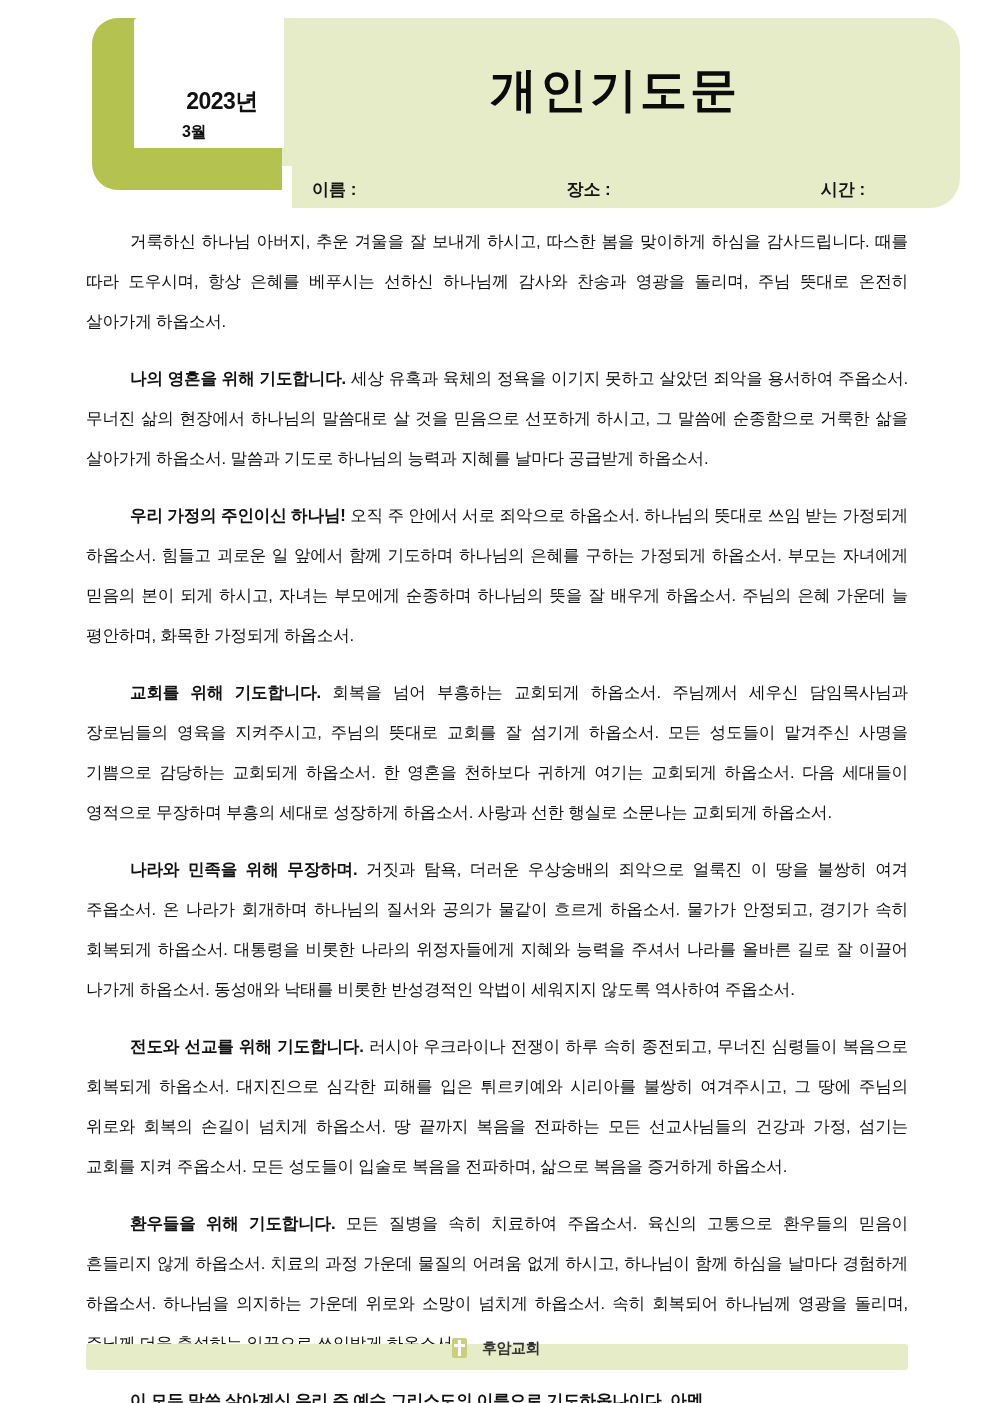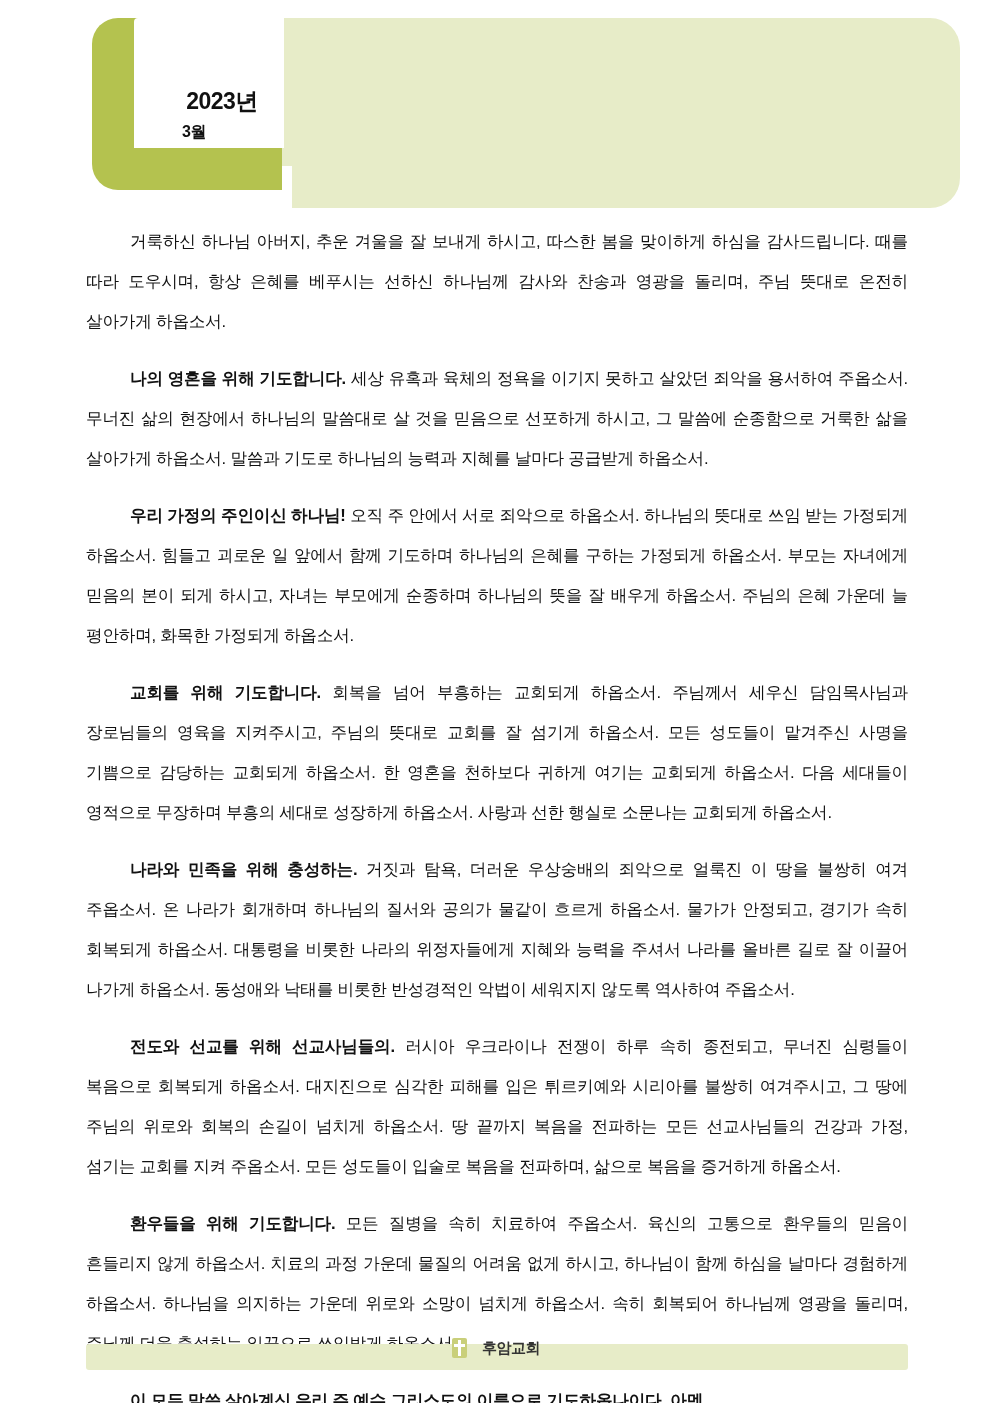--- a/index.html
+++ b/index.html
@@ -211,41 +211,56 @@
 <body>
 
 <div class="header">
   <div class="title-panel"></div>
   <div class="title-panel-low"></div>
   <div class="bracket"></div>
   <div class="bracket-cut"></div>
 
   <div class="date-year">2023년</div>
   <div class="date-month">3월</div>
-
+  <div class="doc-title">개인기도문</div>
+
+  <div class="field-row">
+    <span class="field field-name">
+      <span class="flabel">이름 :</span>
+      <span class="fline"></span>
+    </span>
+    <span class="field field-place">
+      <span class="flabel">장소 :</span>
+      <span class="fline"></span>
+    </span>
+    <span class="field field-time">
+      <span class="flabel">시간 :</span>
+      <span class="fline"></span>
+    </span>
+  </div>
 </div>
 
 <div class="body-text">
   <p class="para">
     <b></b><span>거룩하신 하나님 아버지, 추운 겨울을 잘 보내게 하시고, 따스한 봄을 맞이하게 하심을 감사드립니다. 때를 따라 도우시며, 항상 은혜를 베푸시는 선하신 하나님께 감사와 찬송과 영광을 돌리며, 주님 뜻대로 온전히 살아가게 하옵소서.</span>
   </p>
   <p class="para">
     <b>나의 영혼을 위해 기도합니다.</b><span> 세상 유혹과 육체의 정욕을 이기지 못하고 살았던 죄악을 용서하여 주옵소서. 무너진 삶의 현장에서 하나님의 말씀대로 살 것을 믿음으로 선포하게 하시고, 그 말씀에 순종함으로 거룩한 삶을 살아가게 하옵소서. 말씀과 기도로 하나님의 능력과 지혜를 날마다 공급받게 하옵소서.</span>
   </p>
   <p class="para">
     <b>우리 가정의 주인이신 하나님!</b><span> 오직 주 안에서 서로 죄악으로 하옵소서. 하나님의 뜻대로 쓰임 받는 가정되게 하옵소서. 힘들고 괴로운 일 앞에서 함께 기도하며 하나님의 은혜를 구하는 가정되게 하옵소서. 부모는 자녀에게 믿음의 본이 되게 하시고, 자녀는 부모에게 순종하며 하나님의 뜻을 잘 배우게 하옵소서. 주님의 은혜 가운데 늘 평안하며, 화목한 가정되게 하옵소서.</span>
   </p>
   <p class="para">
     <b>교회를 위해 기도합니다.</b><span> 회복을 넘어 부흥하는 교회되게 하옵소서. 주님께서 세우신 담임목사님과 장로님들의 영육을 지켜주시고, 주님의 뜻대로 교회를 잘 섬기게 하옵소서. 모든 성도들이 맡겨주신 사명을 기쁨으로 감당하는 교회되게 하옵소서. 한 영혼을 천하보다 귀하게 여기는 교회되게 하옵소서. 다음 세대들이 영적으로 무장하며 부흥의 세대로 성장하게 하옵소서. 사랑과 선한 행실로 소문나는 교회되게 하옵소서.</span>
   </p>
   <p class="para">
-    <b>나라와 민족을 위해 충성하는.</b><span> 거짓과 탐욕, 더러운 우상숭배의 죄악으로 얼룩진 이 땅을 불쌍히 여겨 주옵소서. 온 나라가 회개하며 하나님의 질서와 공의가 물같이 흐르게 하옵소서. 물가가 안정되고, 경기가 속히 회복되게 하옵소서. 대통령을 비롯한 나라의 위정자들에게 지혜와 능력을 주셔서 나라를 올바른 길로 잘 이끌어 나가게 하옵소서. 동성애와 낙태를 비롯한 반성경적인 악법이 세워지지 않도록 역사하여 주옵소서.</span>
-  </p>
-  <p class="para">
-    <b>전도와 선교를 위해 선교사님들의.</b><span> 러시아 우크라이나 전쟁이 하루 속히 종전되고, 무너진 심령들이 복음으로 회복되게 하옵소서. 대지진으로 심각한 피해를 입은 튀르키예와 시리아를 불쌍히 여겨주시고, 그 땅에 주님의 위로와 회복의 손길이 넘치게 하옵소서. 땅 끝까지 복음을 전파하는 모든 선교사님들의 건강과 가정, 섬기는 교회를 지켜 주옵소서. 모든 성도들이 입술로 복음을 전파하며, 삶으로 복음을 증거하게 하옵소서.</span>
+    <b>나라와 민족을 위해 무장하며.</b><span> 거짓과 탐욕, 더러운 우상숭배의 죄악으로 얼룩진 이 땅을 불쌍히 여겨 주옵소서. 온 나라가 회개하며 하나님의 질서와 공의가 물같이 흐르게 하옵소서. 물가가 안정되고, 경기가 속히 회복되게 하옵소서. 대통령을 비롯한 나라의 위정자들에게 지혜와 능력을 주셔서 나라를 올바른 길로 잘 이끌어 나가게 하옵소서. 동성애와 낙태를 비롯한 반성경적인 악법이 세워지지 않도록 역사하여 주옵소서.</span>
+  </p>
+  <p class="para">
+    <b>전도와 선교를 위해 기도합니다.</b><span> 러시아 우크라이나 전쟁이 하루 속히 종전되고, 무너진 심령들이 복음으로 회복되게 하옵소서. 대지진으로 심각한 피해를 입은 튀르키예와 시리아를 불쌍히 여겨주시고, 그 땅에 주님의 위로와 회복의 손길이 넘치게 하옵소서. 땅 끝까지 복음을 전파하는 모든 선교사님들의 건강과 가정, 섬기는 교회를 지켜 주옵소서. 모든 성도들이 입술로 복음을 전파하며, 삶으로 복음을 증거하게 하옵소서.</span>
   </p>
   <p class="para">
     <b>환우들을 위해 기도합니다.</b><span> 모든 질병을 속히 치료하여 주옵소서. 육신의 고통으로 환우들의 믿음이 흔들리지 않게 하옵소서. 치료의 과정 가운데 물질의 어려움 없게 하시고, 하나님이 함께 하심을 날마다 경험하게 하옵소서. 하나님을 의지하는 가운데 위로와 소망이 넘치게 하옵소서. 속히 회복되어 하나님께 영광을 돌리며, 주님께 더욱 충성하는 일꾼으로 쓰임받게 하옵소서.</span>
   </p>
   <p class="para">
     <b></b><span>이 모든 말씀 살아계신 우리 주 예수 그리스도의 이름으로 기도하옵나이다. 아멘.</span>
   </p>
 </div>
 
 <div class="footer-bar"></div>

